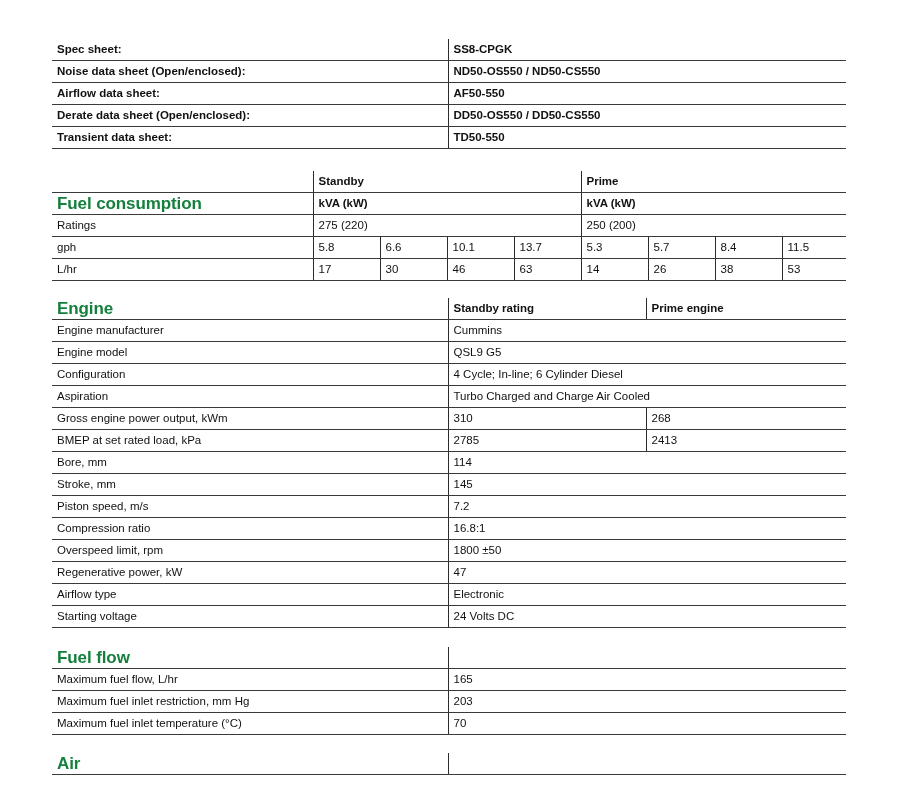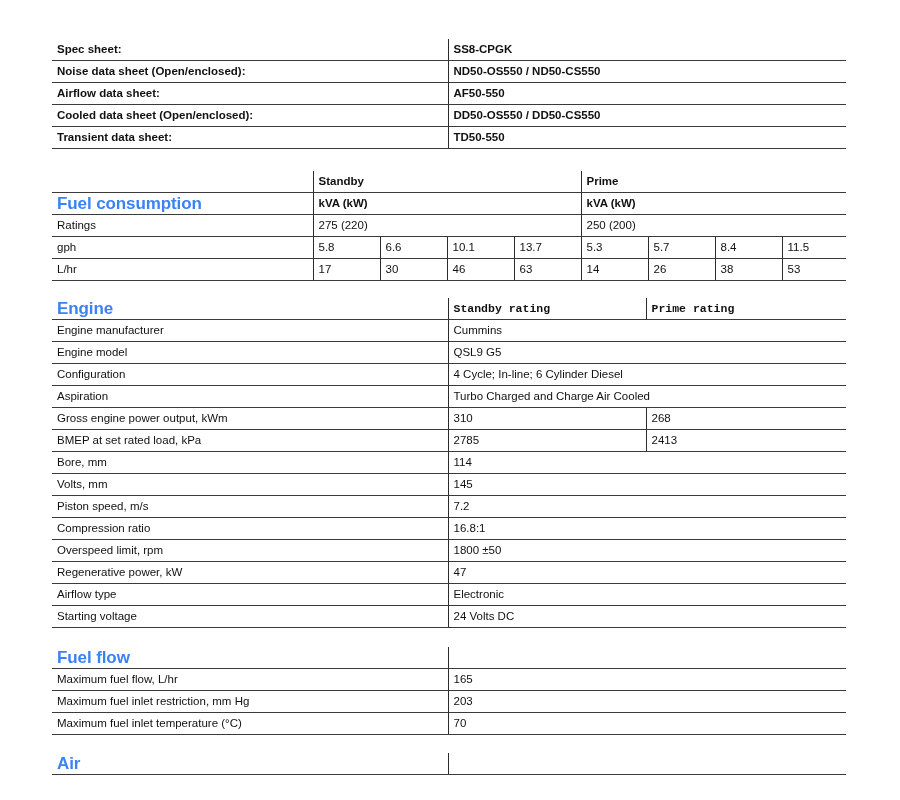--- a/index.html
+++ b/index.html
@@ -31,29 +31,29 @@
   
   td.vl{border-left:1.3px solid #2b2b2b;}
   td.novl{border-left:0;}
   td.nob{border-bottom:0;}
 
   
   .t-top td{font-weight:bold;}
 
   
   .sec-head{
-    color:#3b82f6;
+    color:#15803d;
     font-size:17px;
     font-weight:bold;
     letter-spacing:-0.1px;
     padding-top:6px;
     padding-bottom:2px;
     height:20px;
   }
-  .sec-head-val{font-weight:bold;font-size:11.5px;font-family:Liberation Mono, monospace;}
+  .sec-head-val{font-weight:bold;font-size:11.5px;}
 
   .bold{font-weight:bold;}
 
   
   .gap-a{height:22px;}
   .gap-b{height:17px;}
   .gap-c{height:19px;}
   .gap-d{height:18px;}
 </style>
 </head>
@@ -73,21 +73,21 @@
       </tr>
       <tr>
         <td class="novl">Noise data sheet (Open/enclosed):</td>
         <td class="vl">ND50-OS550 / ND50-CS550</td>
       </tr>
       <tr>
         <td class="novl">Airflow data sheet:</td>
         <td class="vl">AF50-550</td>
       </tr>
       <tr>
-        <td class="novl">Cooled data sheet (Open/enclosed):</td>
+        <td class="novl">Derate data sheet (Open/enclosed):</td>
         <td class="vl">DD50-OS550 / DD50-CS550</td>
       </tr>
       <tr>
         <td class="novl">Transient data sheet:</td>
         <td class="vl">TD50-550</td>
       </tr>
     </tbody>
   </table>
 
   <div class="gap-a"></div>
@@ -156,21 +156,21 @@
   <table class="spec t-engine">
     <colgroup>
         <col style="width:396px">
         <col style="width:198px">
         <col style="width:200px">
       </colgroup>
     <tbody>
       <tr>
         <td class="novl sec-head">Engine</td>
         <td class="vl sec-head-val">Standby rating</td>
-        <td class="vl sec-head-val">Prime rating</td>
+        <td class="vl sec-head-val">Prime engine</td>
       </tr>
 
       <tr>
         <td class="novl">Engine manufacturer</td>
         <td class="vl" colspan="2">Cummins</td>
       </tr>
       <tr>
         <td class="novl">Engine model</td>
         <td class="vl" colspan="2">QSL9 G5</td>
       </tr>
@@ -190,21 +190,21 @@
       <tr>
         <td class="novl">BMEP at set rated load, kPa</td>
         <td class="vl">2785</td>
         <td class="vl">2413</td>
       </tr>
       <tr>
         <td class="novl">Bore, mm</td>
         <td class="vl" colspan="2">114</td>
       </tr>
       <tr>
-        <td class="novl">Volts, mm</td>
+        <td class="novl">Stroke, mm</td>
         <td class="vl" colspan="2">145</td>
       </tr>
       <tr>
         <td class="novl">Piston speed, m/s</td>
         <td class="vl" colspan="2">7.2</td>
       </tr>
       <tr>
         <td class="novl">Compression ratio</td>
         <td class="vl" colspan="2">16.8:1</td>
       </tr>

